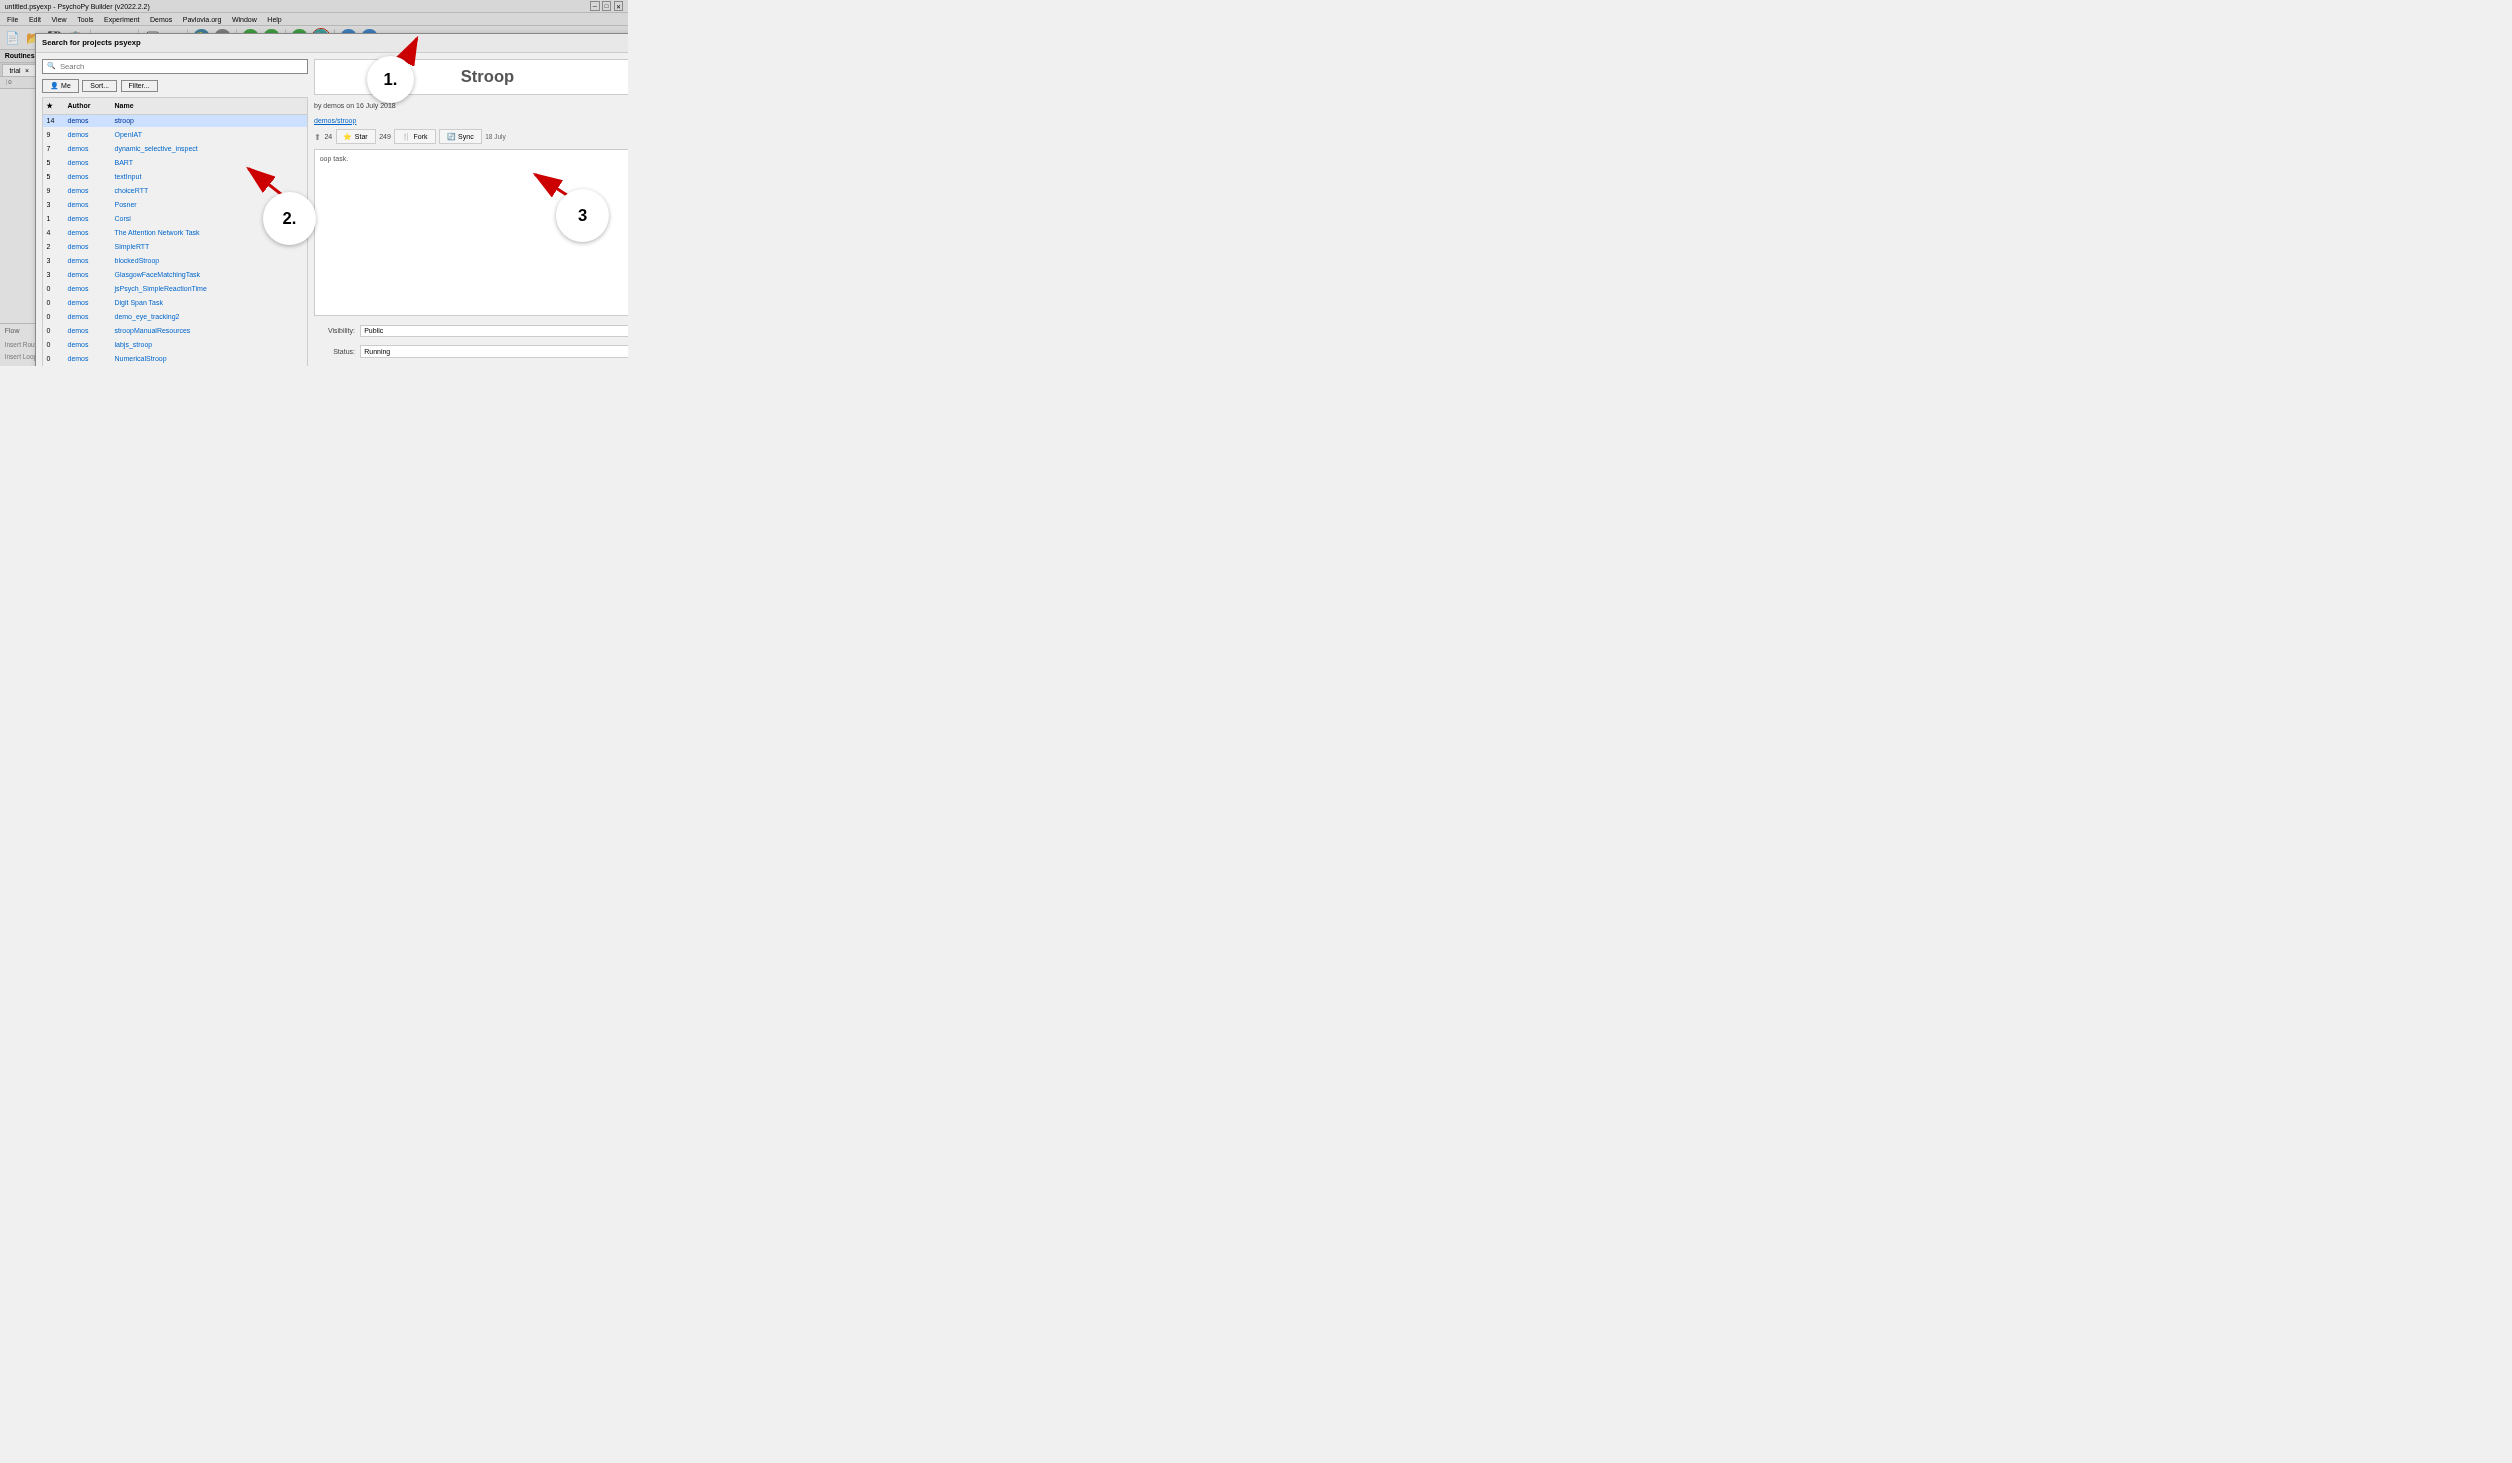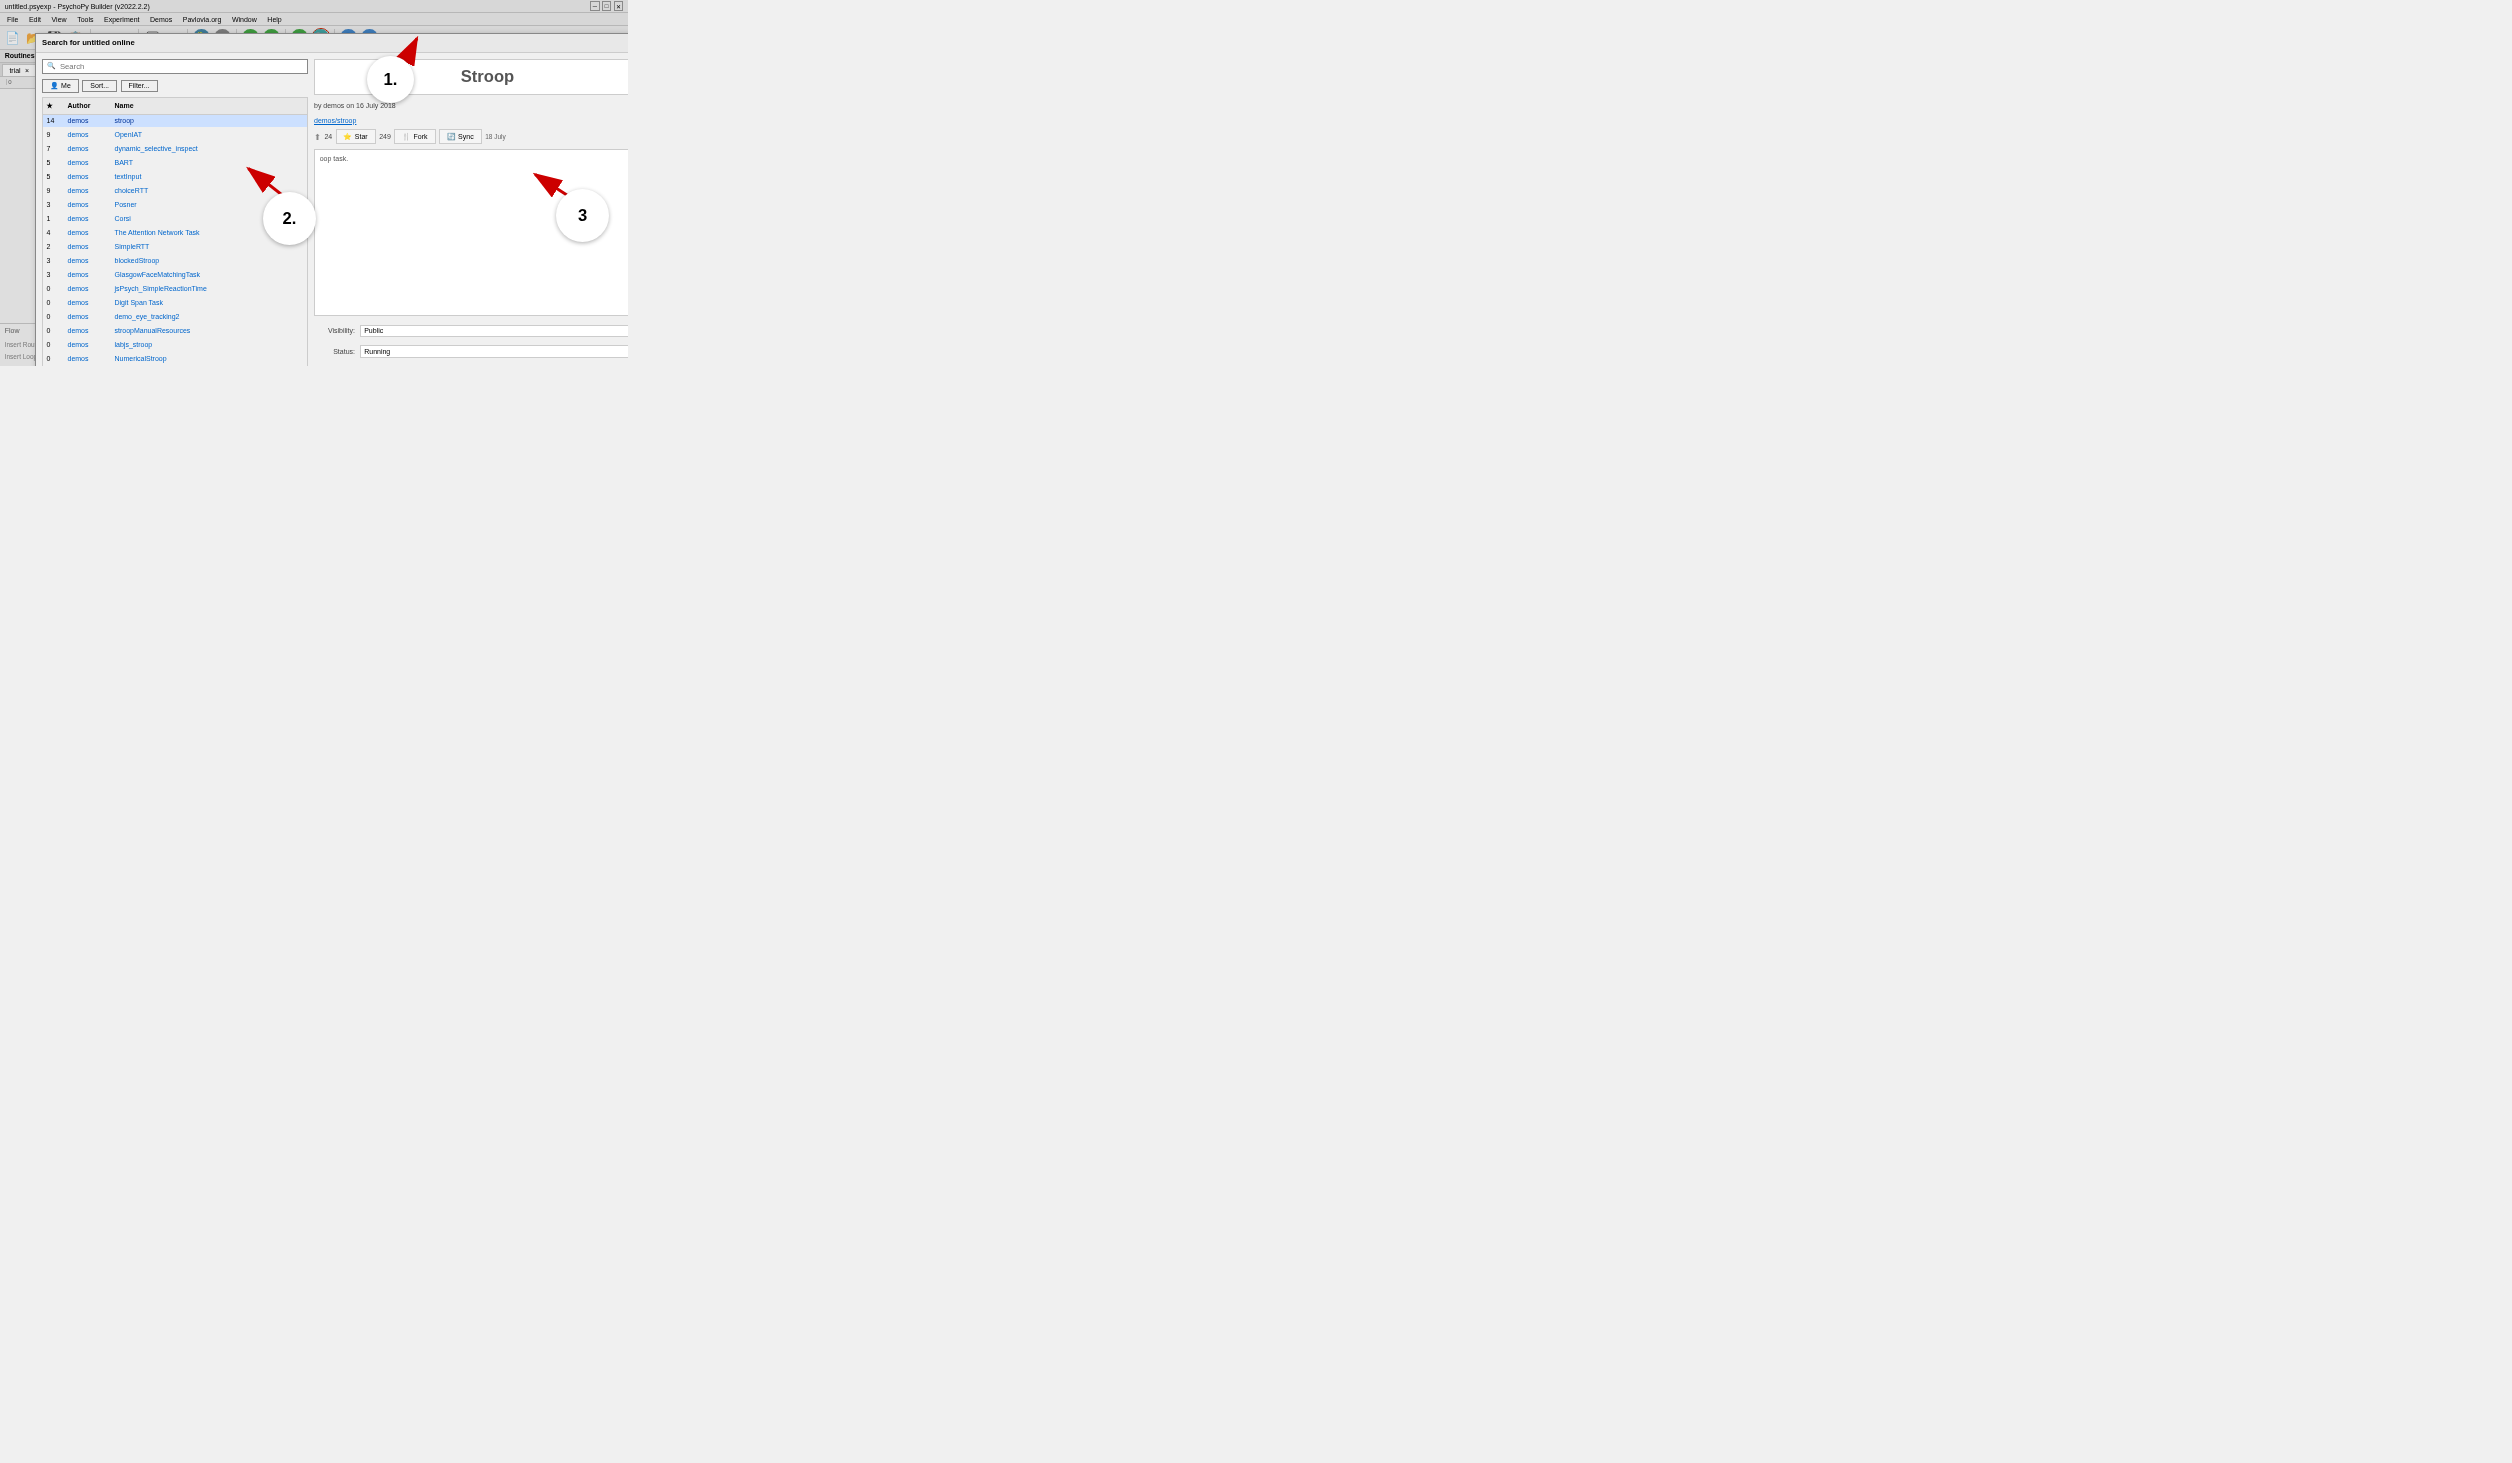--- a/index.html
+++ b/index.html
@@ -609,21 +609,21 @@
       </div>
       <span>Textbox</span>
     </div>
   </div>
 </div>
 
 <div class="dialog-overlay">
   <div class="dialog">
 
     <div class="dialog-title-bar">
-      <span class="dialog-title">Search for untitled online</span>
+      <span class="dialog-title">Search for projects psyexp</span>
       <div class="dialog-close">✕</div>
     </div>
 
     <div class="dialog-body">
 
       <div class="dialog-left">
 
         <div class="search-box">
           <span class="search-icon">🔍</span>
           <input type="text" class="search-input" placeholder="Search" style="">

